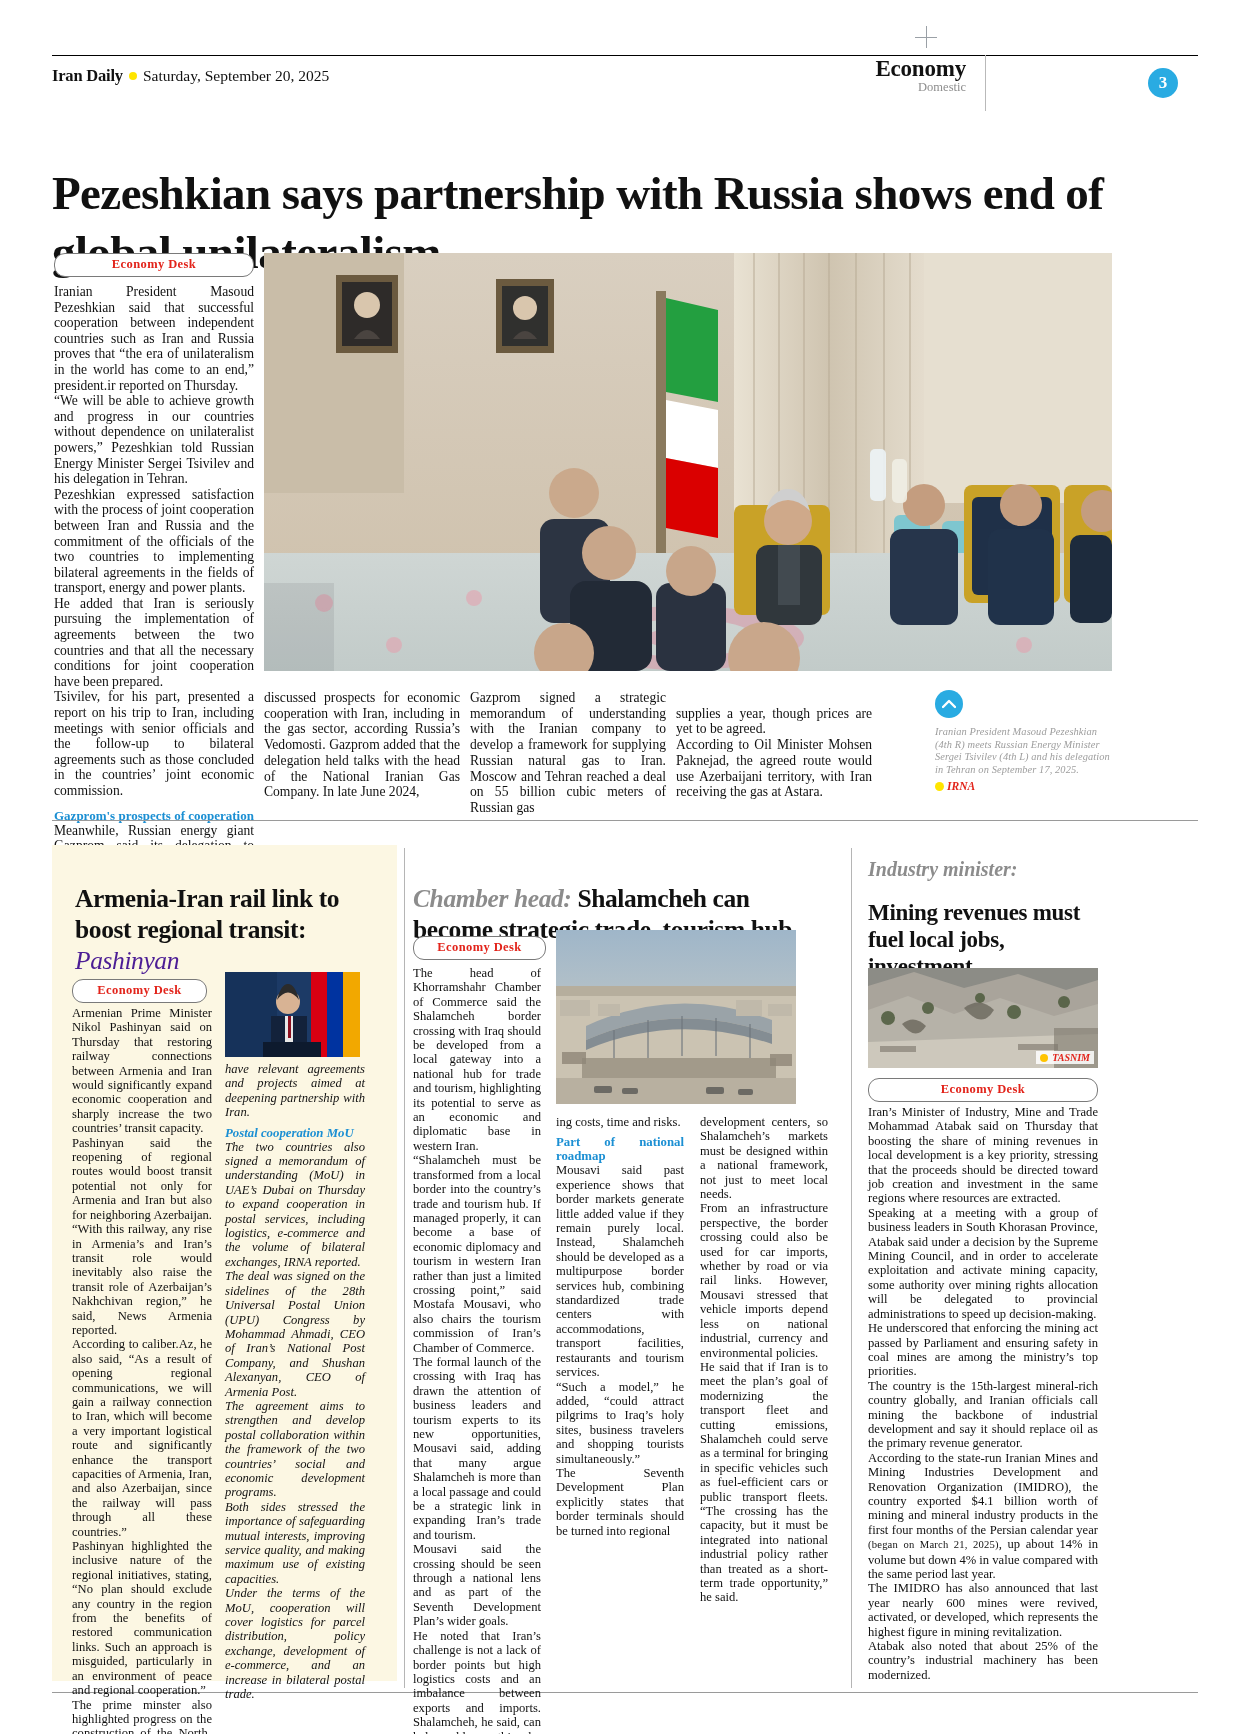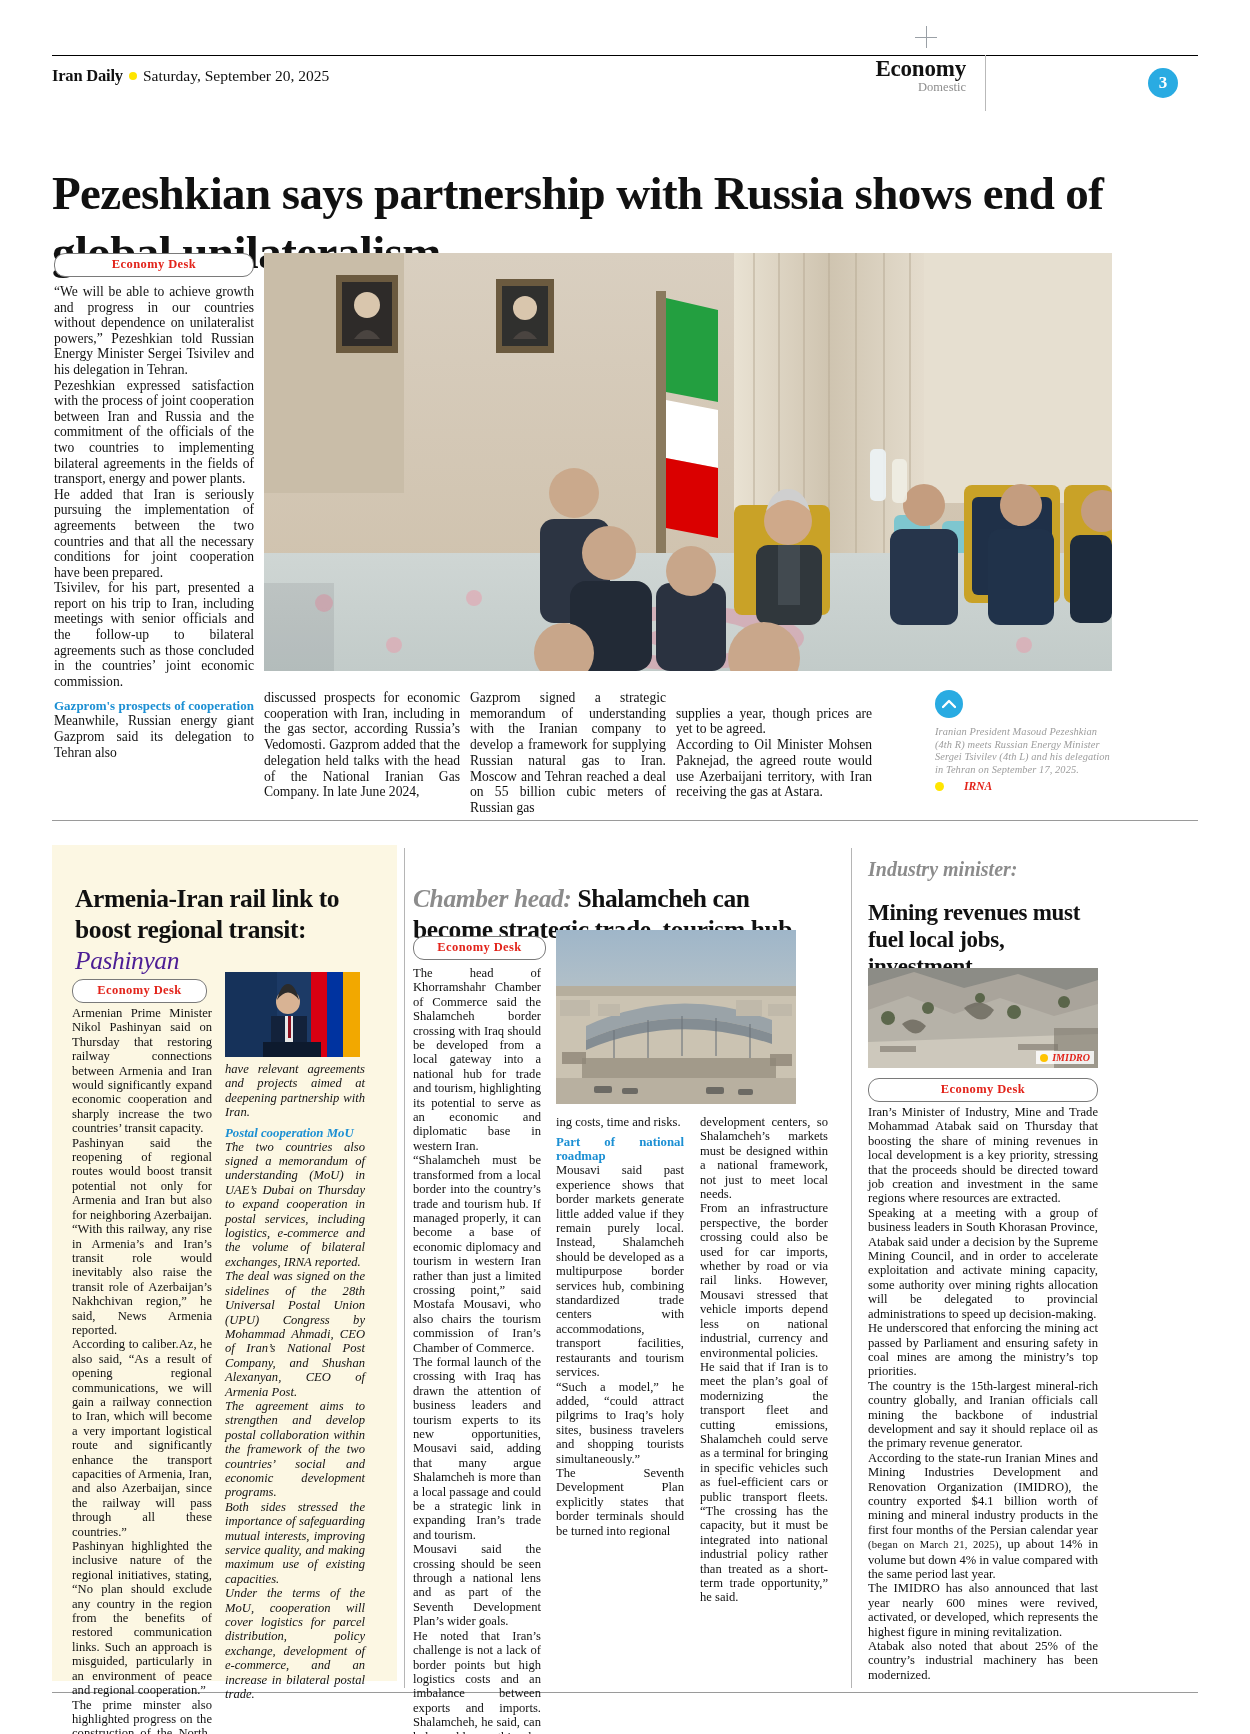--- a/index.html
+++ b/index.html
@@ -76,21 +76,21 @@
 
   .credit-block { position:absolute; left:935px; top:690px; width:178px; }
   .credit-arrow {
     width:28px; height:28px; border-radius:50%; background:#29ABE2;
     display:flex; align-items:center; justify-content:center; margin-bottom:8px;
   }
   .credit-caption {
     font-size:10.4px; line-height:12.6px; color:#9d9d9d; font-style:italic;
     letter-spacing:0.1px;
   }
-  .credit-src { margin-top:4px; display:flex; align-items:center; gap:20px; }
+  .credit-src { margin-top:4px; display:flex; align-items:center; gap:3px; }
   .credit-src .dot { width:9px; height:9px; border-radius:50%; background:#FFE500; }
   .credit-src .nm { color:#E2231A; font-style:italic; font-weight:bold; font-size:11.5px; }
 
   .hrule { position:absolute; background:#9a9a9a; height:1px; }
   .vrule { position:absolute; background:#b5b5b5; width:1px; }
 
   
   .beige-panel {
     position:absolute; left:52px; top:845px; width:345px; height:836px;
     background:#FCF7E3;
@@ -157,20 +157,21 @@
     <div class="mh-pagenum">3</div>
   </div>
 
   <h1 class="lead-headline">Pezeshkian says partnership with Russia shows end of global unilateralism</h1>
 
   <div class="lead-col1">
     <div class="pill-wrap">
       <div class="desk-pill">Economy  Desk</div>
     </div>
     <div class="body">
+      <p>Iranian President Masoud Pezeshkian said that successful cooperation between independent countries such as Iran and Russia proves that “the era of unilateralism in the world has come to an end,” president.ir reported on Thursday.</p>
       <p>“We will be able to achieve growth and progress in our countries without dependence on unilateralist powers,” Pezeshkian told Russian Energy Minister Sergei Tsivilev and his delegation in Tehran.</p>
       <p>Pezeshkian expressed satisfaction with the process of joint cooperation between Iran and Russia and the commitment of the officials of the two countries to implementing bilateral agreements in the fields of transport, energy and power plants.</p>
       <p>He added that Iran is seriously pursuing the implementation of agreements between the two countries and that all the necessary conditions for joint cooperation have been prepared.</p>
       <p>Tsivilev, for his part, presented a report on his trip to Iran, including meetings with senior officials and the follow-up to bilateral agreements such as those concluded in the countries’ joint economic commission.</p>
     </div>
     <div class="subhead-blue">Gazprom's prospects of cooperation</div>
     <div class="body">
       <p>Meanwhile, Russian energy giant Gazprom said its delegation to Tehran also</p>
     </div>
   </div>
@@ -460,21 +461,21 @@
       </g>
       <path d="M0 74 L230 66 L230 100 L0 100z" fill="#cdc8bc"></path>
       <g fill="#9b958a">
           <rect x="12" y="78" width="36" height="6"></rect>
           <rect x="150" y="76" width="40" height="6"></rect>
         </g>
       <rect x="186" y="60" width="44" height="40" fill="#7d786d" opacity="0.6"></rect>
     </svg>
     <div class="tasnim-badge">
       <span class="dot"></span>
-      <span class="nm">IMIDRO</span>
+      <span class="nm">TASNIM</span>
     </div>
   </div>
 
   <div class="a3-pill">
     <div class="desk-pill">Economy  Desk</div>
   </div>
 
   <div class="a3-col">
     <p>Iran’s Minister of Industry, Mine and Trade Mohammad Atabak said on Thursday that boosting the share of mining revenues in local development is a key priority, stressing that the proceeds should be directed toward job creation and investment in the same regions where resources are extracted.</p>
     <p>Speaking at a meeting with a group of business leaders in South Khorasan Province, Atabak said under a decision by the Supreme Mining Council, and in order to accelerate exploitation and activate mining capacity, some authority over mining rights allocation will be delegated to provincial administrations to speed up decision-making.</p>

